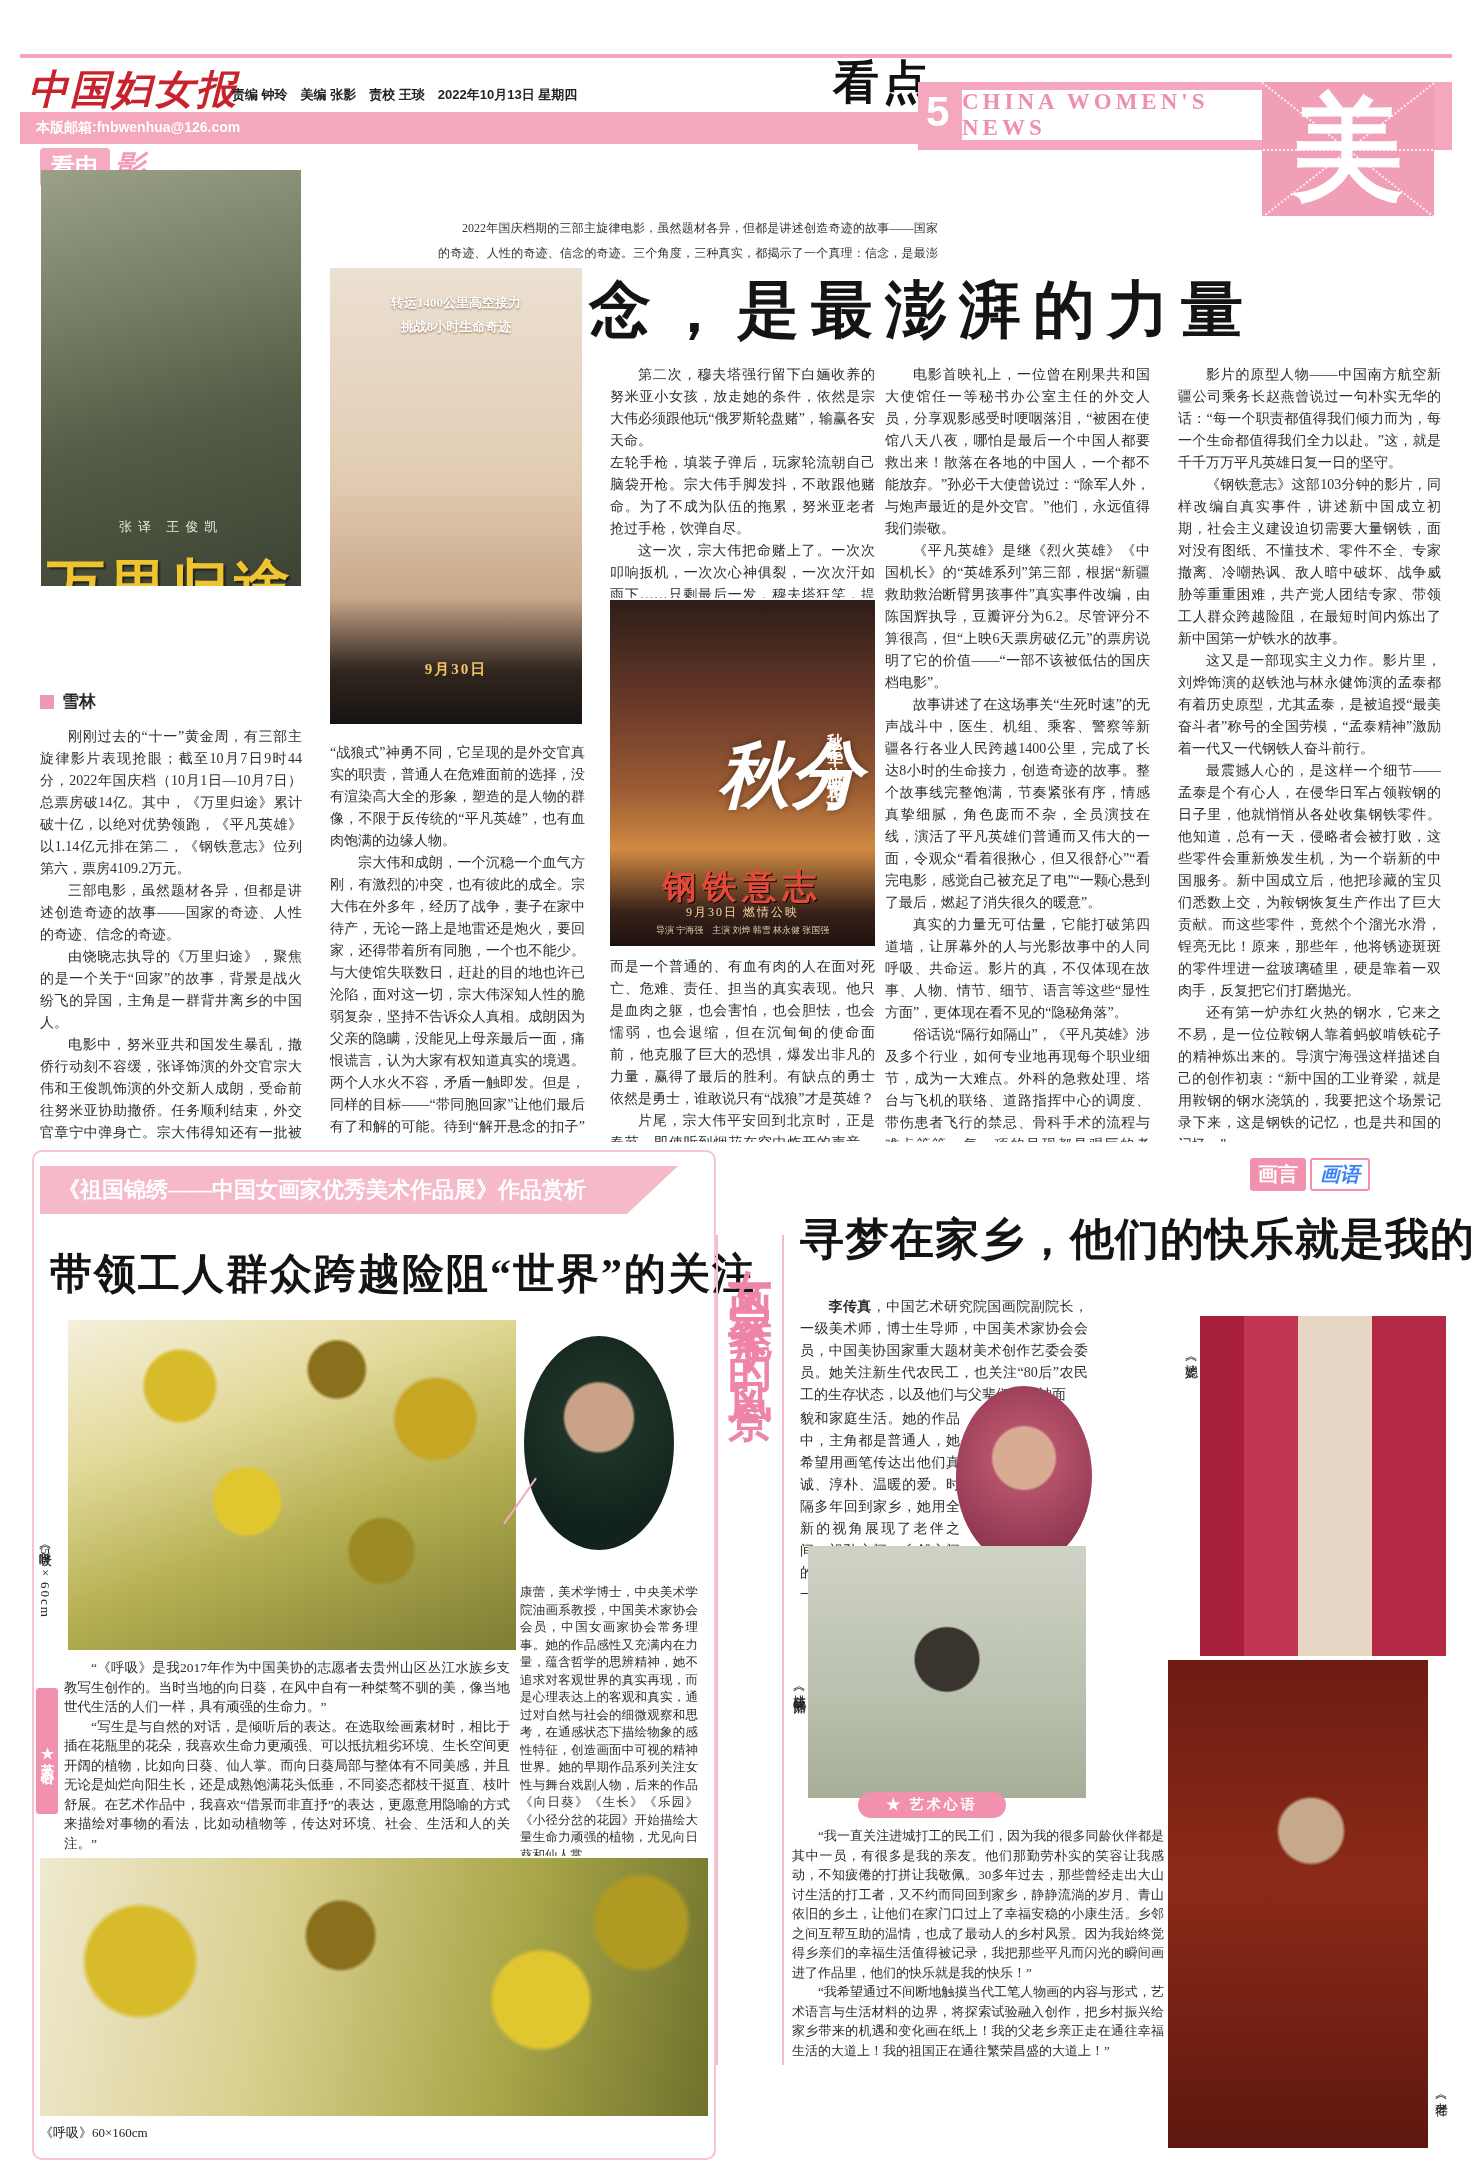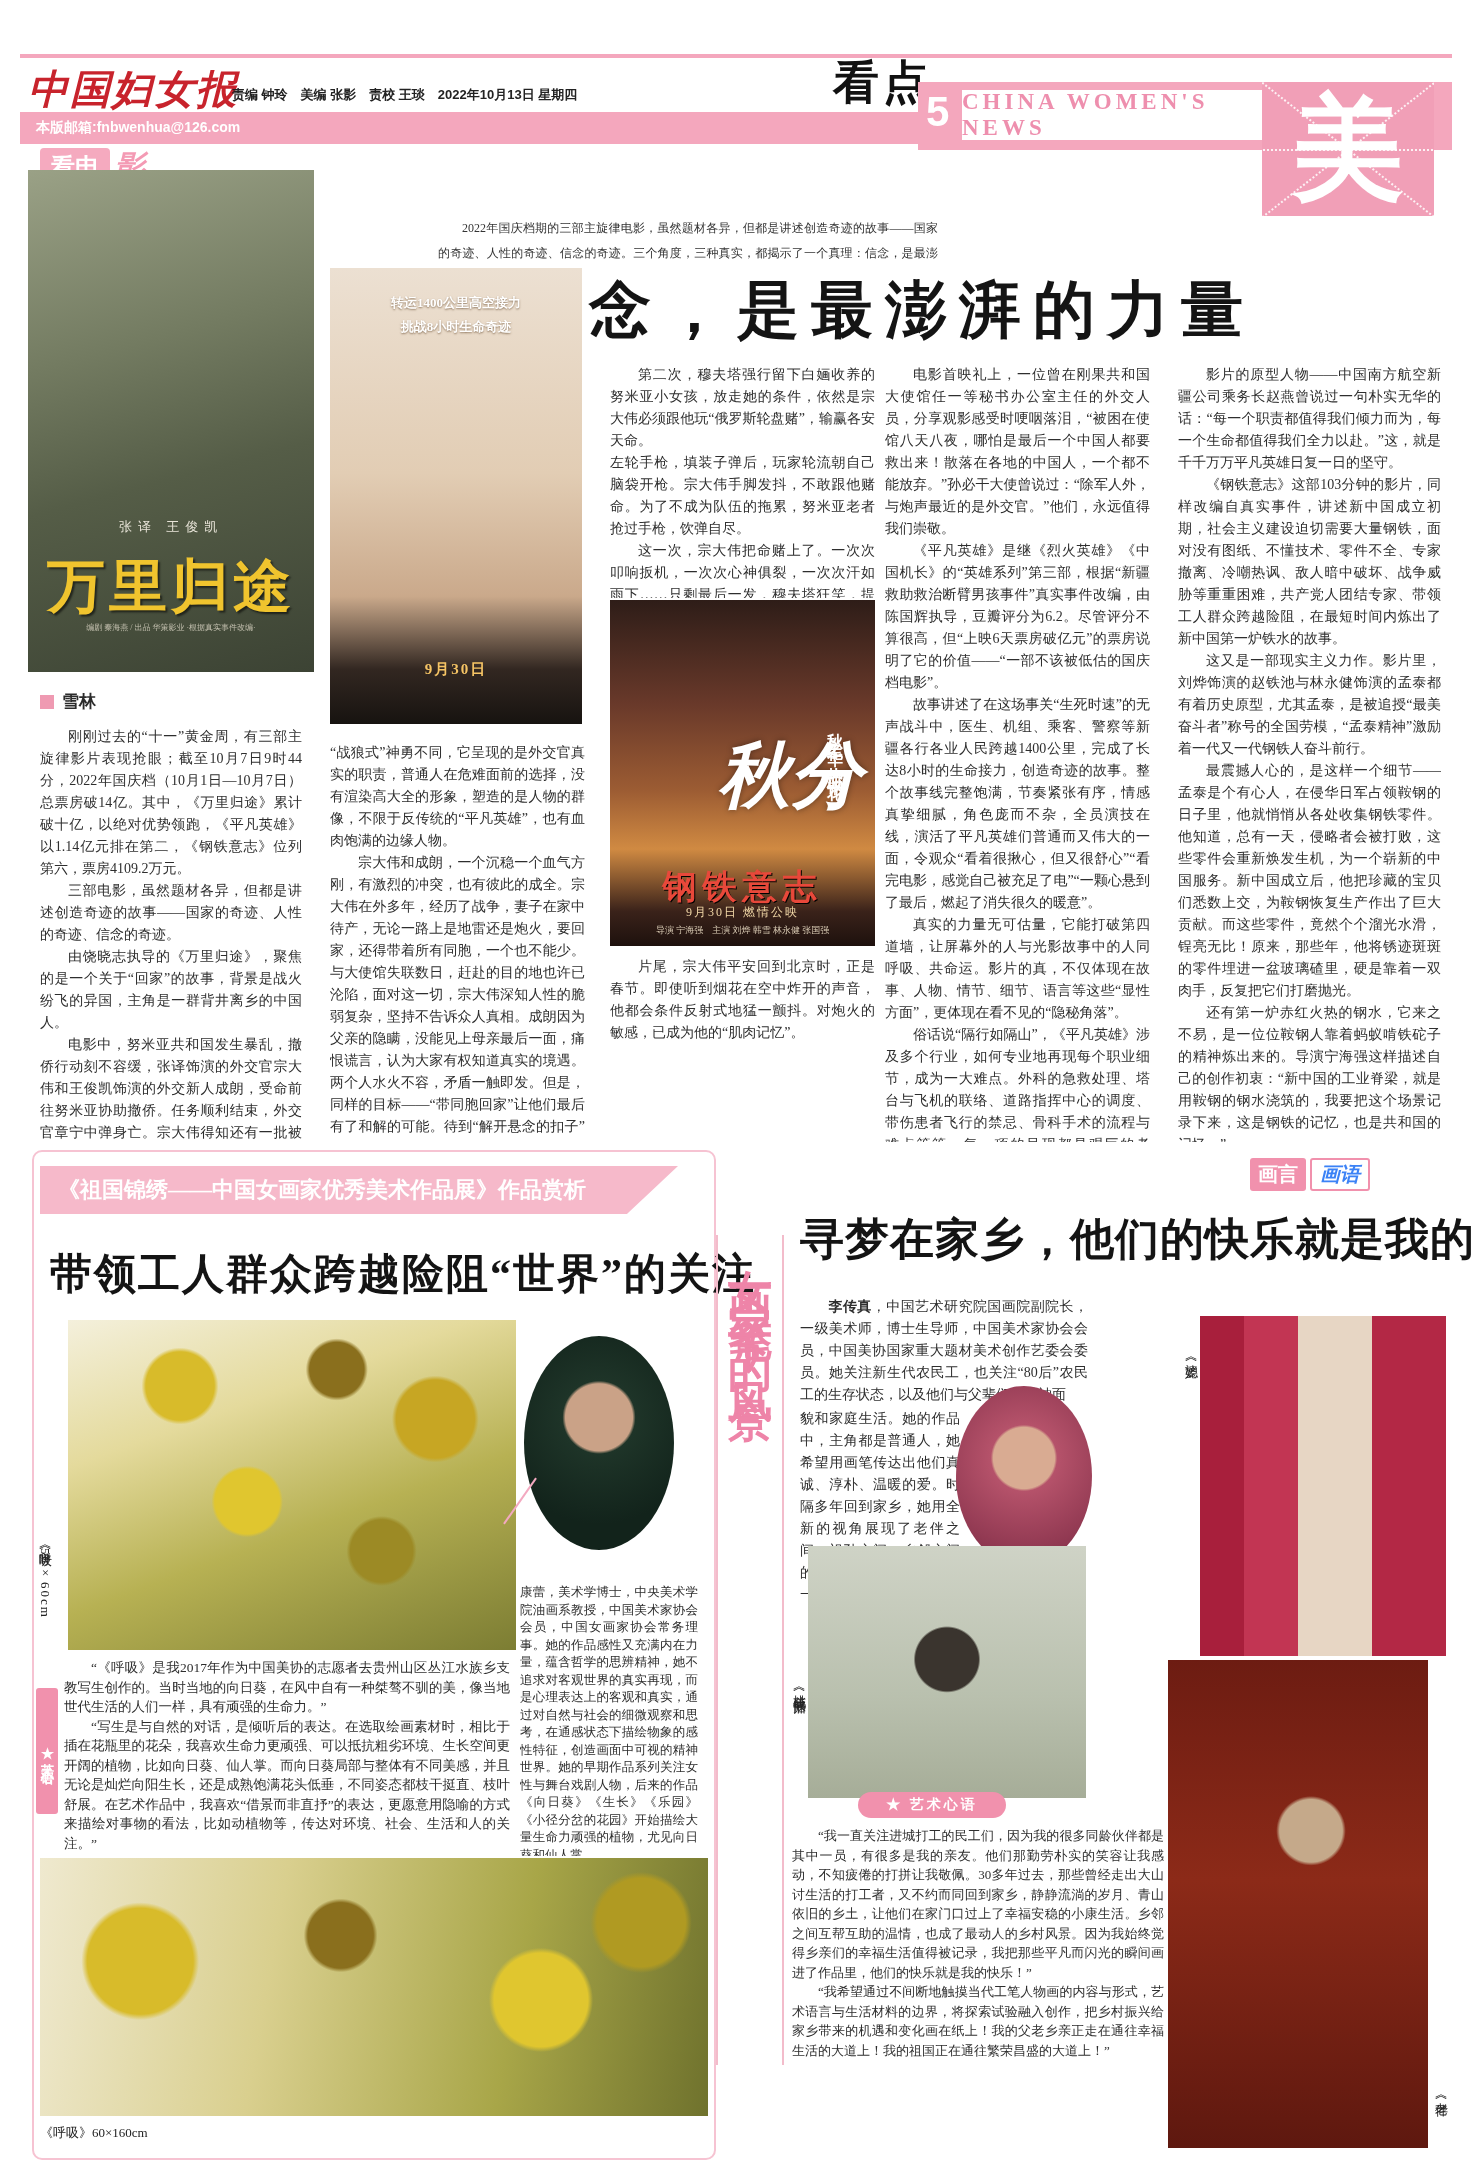--- a/index.html
+++ b/index.html
@@ -113,21 +113,21 @@
 </div>
 
 <div class="abs" style="left:40px;top:146px;display:flex;align-items:center;">
   <span class="kicker-box">看电</span>
   <span class="kicker-tail">影</span>
 </div>
 
 <div class="abs intro" style="left:438px;top:216px;width:500px;height:54px;overflow:hidden;">2022年国庆档期的三部主旋律电影，虽然题材各异，但都是讲述创造奇迹的故事——国家的奇迹、人性的奇迹、信念的奇迹。三个角度，三种真实，都揭示了一个真理：信念，是最澎湃的力量。</div>
 <div class="abs headline" style="left:435px;top:268px;width:900px;">信念，是最澎湃的力量</div>
 
-<div class="abs poster p-wlgt" style="left:28px;top:170px;width:260px;height:502px;padding-left:26px;">
+<div class="abs poster p-wlgt" style="left:41px;top:170px;width:260px;height:416px;">
   <div class="inner wlgt-cast" style="top:348px;">张译 王俊凯</div>
   <div class="inner wlgt-title" style="top:378px;">万里归途</div>
   <div class="inner wlgt-cred" style="top:452px;">编剧 秦海燕 / 出品 华策影业 ·根据真实事件改编·</div>
 </div>
 
 <div class="abs byline" style="left:40px;top:690px;">
   <span class="sq"></span>
   <span>雪林</span>
 </div>
 <div class="abs col" style="left:40px;top:726px;width:262px;height:414px;">
@@ -158,20 +158,21 @@
 
 <div class="abs poster p-gtyz" style="left:610px;top:600px;width:265px;height:346px;">
   <div class="abs gtyz-cal" style="left:108px;top:128px;">秋分</div>
   <div class="gtyz-side" style="right:30px;top:120px;height:190px;">秋之丰华 热血钢花</div>
   <div class="inner gtyz-title" style="top:264px;">钢铁意志</div>
   <div class="inner gtyz-date" style="top:304px;">9月30日 燃情公映</div>
   <div class="inner gtyz-cred" style="top:324px;">导演 宁海强　主演 刘烨 韩雪 林永健 张国强</div>
 </div>
 
 <div class="abs col" style="left:610px;top:956px;width:265px;height:186px;">
+  <p style="text-indent:0;">而是一个普通的、有血有肉的人在面对死亡、危难、责任、担当的真实表现。他只是血肉之躯，也会害怕，也会胆怯，也会懦弱，也会退缩，但在沉甸甸的使命面前，他克服了巨大的恐惧，爆发出非凡的力量，赢得了最后的胜利。有缺点的勇士依然是勇士，谁敢说只有“战狼”才是英雄？</p>
   <p>片尾，宗大伟平安回到北京时，正是春节。即使听到烟花在空中炸开的声音，他都会条件反射式地猛一颤抖。对炮火的敏感，已成为他的“肌肉记忆”。</p>
 </div>
 
 <div class="abs col" style="left:885px;top:364px;width:265px;height:778px;">
   <p>电影首映礼上，一位曾在刚果共和国大使馆任一等秘书办公室主任的外交人员，分享观影感受时哽咽落泪，“被困在使馆八天八夜，哪怕是最后一个中国人都要救出来！散落在各地的中国人，一个都不能放弃。”孙必干大使曾说过：“除军人外，与炮声最近的是外交官。”他们，永远值得我们崇敬。</p>
   <p>《平凡英雄》是继《烈火英雄》《中国机长》的“英雄系列”第三部，根据“新疆救助救治断臂男孩事件”真实事件改编，由陈国辉执导，豆瓣评分为6.2。尽管评分不算很高，但“上映6天票房破亿元”的票房说明了它的价值——“一部不该被低估的国庆档电影”。</p>
   <p>故事讲述了在这场事关“生死时速”的无声战斗中，医生、机组、乘客、警察等新疆各行各业人民跨越1400公里，完成了长达8小时的生命接力，创造奇迹的故事。整个故事线完整饱满，节奏紧张有序，情感真挚细腻，角色庞而不杂，全员演技在线，演活了平凡英雄们普通而又伟大的一面，令观众“看着很揪心，但又很舒心”“看完电影，感觉自己被充足了电”“一颗心悬到了最后，燃起了消失很久的暖意”。</p>
   <p>真实的力量无可估量，它能打破第四道墙，让屏幕外的人与光影故事中的人同呼吸、共命运。影片的真，不仅体现在故事、人物、情节、细节、语言等这些“显性方面”，更体现在看不见的“隐秘角落”。</p>
   <p>俗话说“隔行如隔山”，《平凡英雄》涉及多个行业，如何专业地再现每个职业细节，成为一大难点。外科的急救处理、塔台与飞机的联络、道路指挥中心的调度、带伤患者飞行的禁忌、骨科手术的流程与难点等等，每一项的呈现都是艰巨的考验。</p>
 

